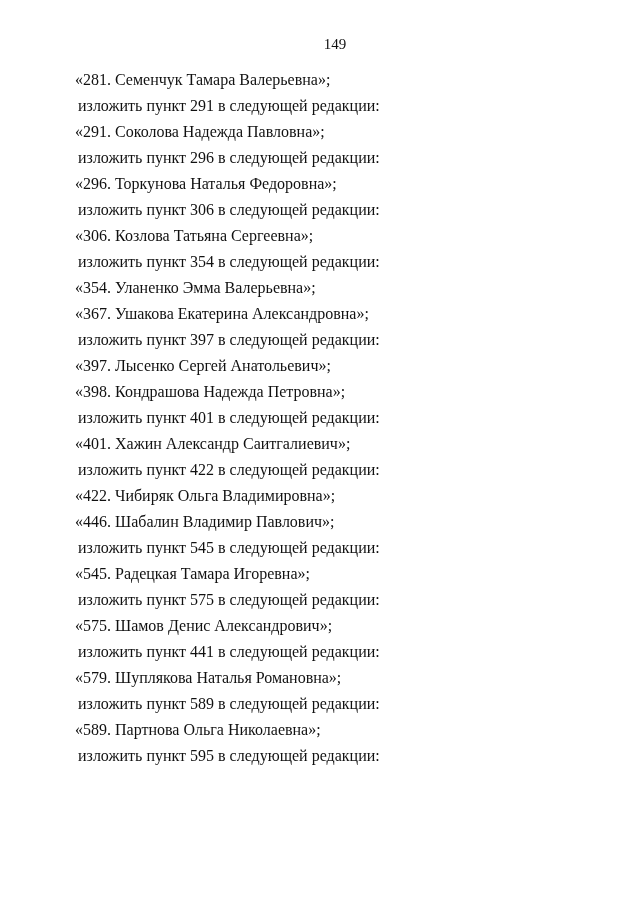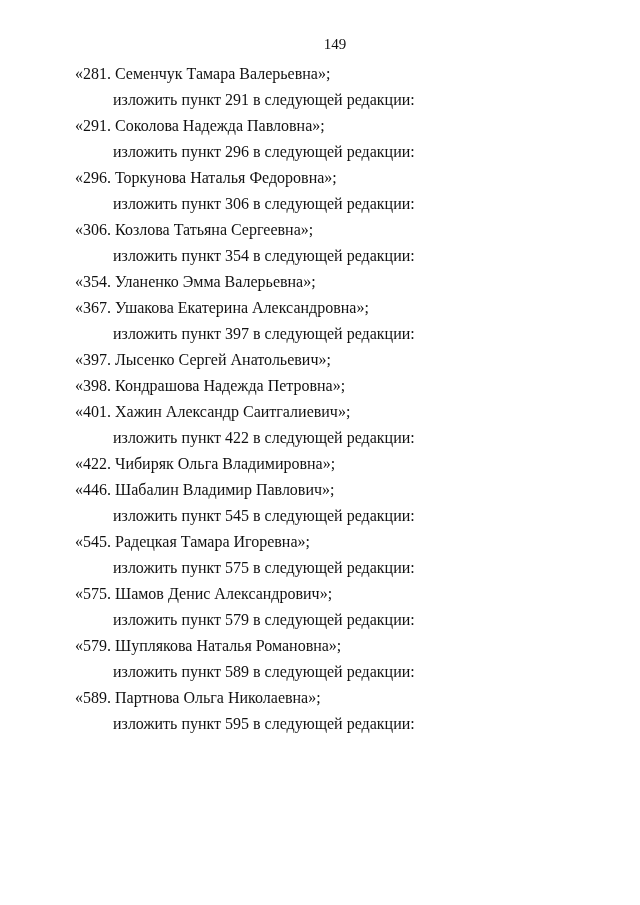--- a/index.html
+++ b/index.html
@@ -1,49 +1,50 @@
 <!DOCTYPE html>
 <html><head>
 <meta charset="utf-8">
 <style>
   html, body { margin: 0; padding: 0; background: #ffffff; }
   body { width: 640px; height: 905px; position: relative; overflow: hidden;
          font-family: "Liberation Serif", serif; color: #111111; }
   .page-number { position: absolute; top: 36px; left: 0; width: 670px; text-align: center;
                  font-size: 15px; }
-  .lines { position: absolute; top: 61px; left: 0; width: 640px; }
+  .lines { position: absolute; top: 67px; left: 0; width: 640px; }
   .line { height: 26px; line-height: 26px; font-size: 16px; white-space: nowrap; }
   .entry { padding-left: 75px; }
-  .instr { padding-left: 113px; }
+  .instr { padding-left: 78px; }
 </style>
 </head>
 <body>
 
 <div class="page-number">149</div>
 
 <div class="lines">
   <div class="line entry">«281. Семенчук Тамара Валерьевна»;</div>
   <div class="line instr">изложить пункт 291 в следующей редакции:</div>
   <div class="line entry">«291. Соколова Надежда Павловна»;</div>
   <div class="line instr">изложить пункт 296 в следующей редакции:</div>
   <div class="line entry">«296. Торкунова Наталья Федоровна»;</div>
   <div class="line instr">изложить пункт 306 в следующей редакции:</div>
   <div class="line entry">«306. Козлова Татьяна Сергеевна»;</div>
   <div class="line instr">изложить пункт 354 в следующей редакции:</div>
   <div class="line entry">«354. Уланенко Эмма Валерьевна»;</div>
   <div class="line entry">«367. Ушакова Екатерина Александровна»;</div>
   <div class="line instr">изложить пункт 397 в следующей редакции:</div>
   <div class="line entry">«397. Лысенко Сергей Анатольевич»;</div>
   <div class="line entry">«398. Кондрашова Надежда Петровна»;</div>
+  <div class="line instr">изложить пункт 401 в следующей редакции:</div>
   <div class="line entry">«401. Хажин Александр Саитгалиевич»;</div>
   <div class="line instr">изложить пункт 422 в следующей редакции:</div>
   <div class="line entry">«422. Чибиряк Ольга Владимировна»;</div>
   <div class="line entry">«446. Шабалин Владимир Павлович»;</div>
   <div class="line instr">изложить пункт 545 в следующей редакции:</div>
   <div class="line entry">«545. Радецкая Тамара Игоревна»;</div>
   <div class="line instr">изложить пункт 575 в следующей редакции:</div>
   <div class="line entry">«575. Шамов Денис Александрович»;</div>
-  <div class="line instr">изложить пункт 579 в следующей редакции:</div>
+  <div class="line instr">изложить пункт 441 в следующей редакции:</div>
   <div class="line entry">«579. Шуплякова Наталья Романовна»;</div>
   <div class="line instr">изложить пункт 589 в следующей редакции:</div>
   <div class="line entry">«589. Партнова Ольга Николаевна»;</div>
   <div class="line instr">изложить пункт 595 в следующей редакции:</div>
 </div>
 
 </body></html>

